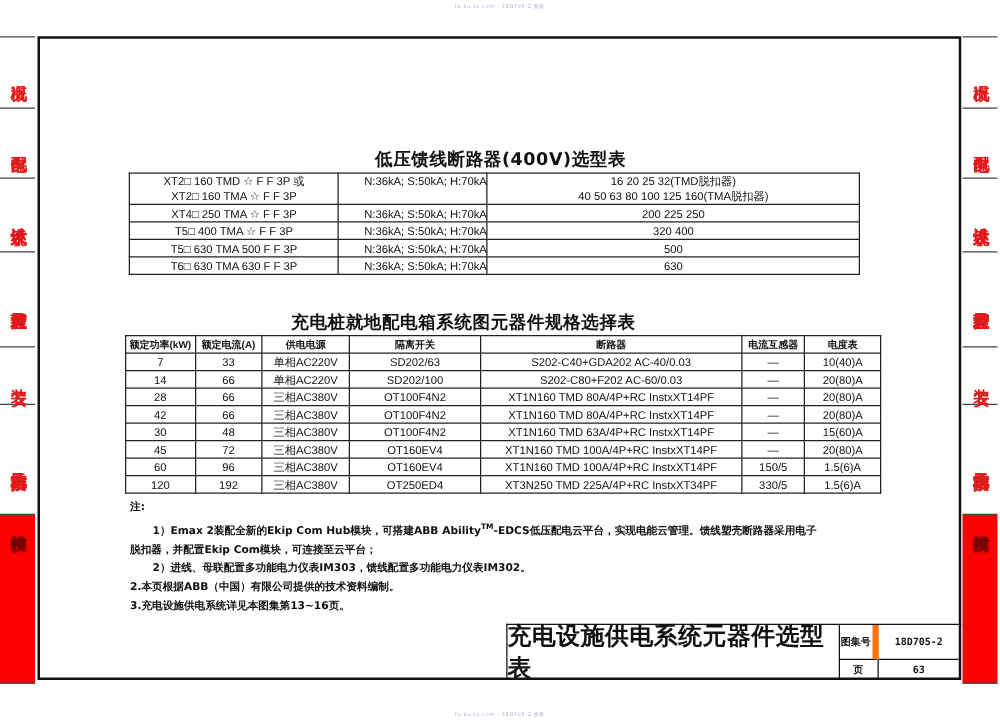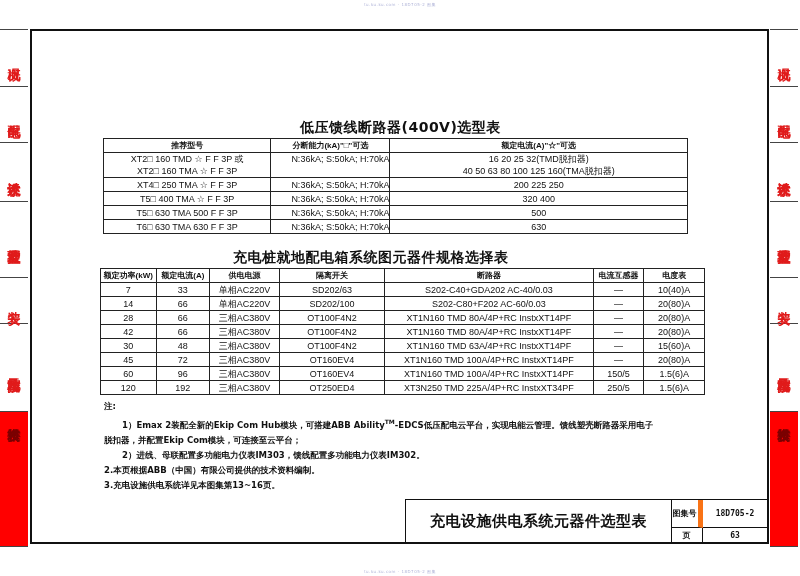--- a/index.html
+++ b/index.html
@@ -72,21 +72,21 @@
   .notes sup { font-size: 6px; }
 
   
   .titleblock {
     position: absolute; left: 405px; top: 499px; width: 364px; height: 45px;
     border-left: 1.5px solid #111; border-top: 1.5px solid #111; box-sizing: border-box;
   }
   .tb-title {
     position: absolute; left: 0; top: 0; width: 265px; height: 43px;
     display: flex; align-items: center; justify-content: center;
-    font-size: 15px; font-weight: bold; letter-spacing: 0.5px;
+    font-size: 19px; font-weight: bold; letter-spacing: 0.5px;
     border-right: 1px solid #111;
   }
   .tb-cell {
     position: absolute; font-size: 8px; font-weight: bold;
     display: flex; align-items: center; justify-content: center;
     box-sizing: border-box;
   }
   .tb-l1 { left: 265px; top: 0; width: 32px; height: 28px; border-right: 5px solid #f97316; border-bottom: 1px solid #111; }
   .tb-v1 { left: 297px; top: 0; width: 64px; height: 28px; border-bottom: 1px solid #111; font-family: "DejaVu Sans Mono", monospace; }
   .tb-l2 { left: 265px; top: 28px; width: 32px; height: 15px; border-right: 1px solid #111; }
@@ -148,25 +148,20 @@
 <div class="frame"></div>
 
 <div class="title1">低压馈线断路器(400V)选型表</div>
 <table class="t1">
   <colgroup>
       <col style="width:172px">
       <col style="width:103px">
       <col style="width:310px">
     </colgroup>
   <tbody>
-      <tr>
-    <th>推荐型号</th>
-    <th>分断能力(kA)"□"可选</th>
-    <th>额定电流(A)"☆"可选</th>
-  </tr>
   <tr>
     <td class="model tall">
           <div>XT2□ 160 TMD ☆ F F 3P 或</div>
           <div>XT2□ 160 TMA ☆ F F 3P</div>
         </td>
     <td class="cap tall" style="vertical-align:top">N:36kA; S:50kA; H:70kA</td>
     <td class="tall">
           <div>16 20 25 32(TMD脱扣器)</div>
           <div>40 50 63 80 100 125 160(TMA脱扣器)</div>
         </td>
@@ -277,21 +272,21 @@
         <td>XT1N160 TMD 100A/4P+RC InstxXT14PF</td>
         <td>150/5</td>
         <td>1.5(6)A</td>
   </tr>
   <tr>
     <td>120</td>
         <td>192</td>
         <td>三相AC380V</td>
         <td>OT250ED4</td>
         <td>XT3N250 TMD 225A/4P+RC InstxXT34PF</td>
-        <td>250/5</td>
+        <td>330/5</td>
         <td>1.5(6)A</td>
   </tr>
 </tbody>
   </table>
 
 <div class="notes">
   <div>注:</div>
   <div class="indent"><span>1）Emax 2装配全新的Ekip Com Hub模块，可搭建ABB Ability</span><sup>TM</sup><span>-EDCS低压配电云平台，实现电能云管理。馈线塑壳断路器采用电子</span></div>
   <div>脱扣器，并配置Ekip Com模块，可连接至云平台；</div>
   <div class="indent">2）进线、母联配置多功能电力仪表IM303，馈线配置多功能电力仪表IM302。</div>

